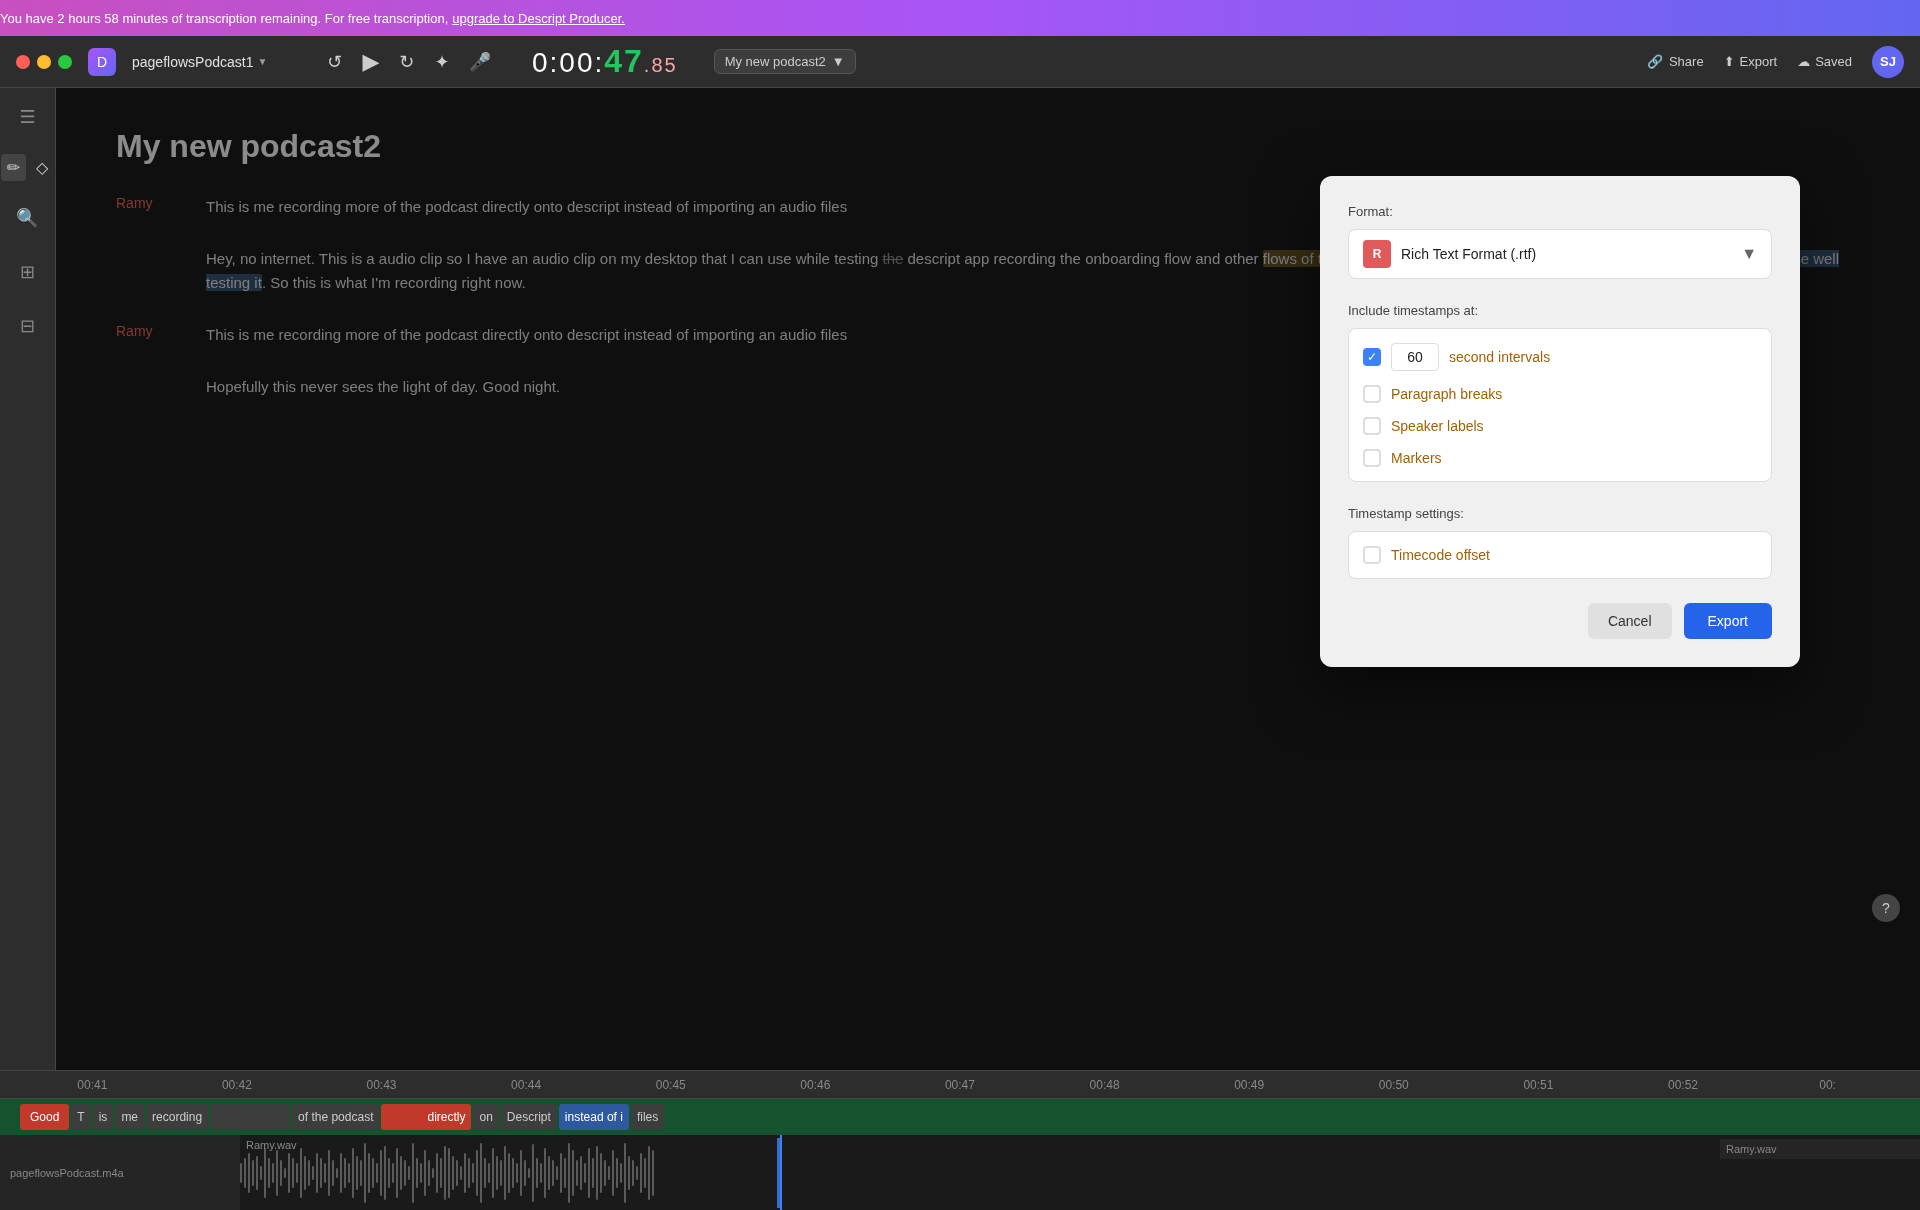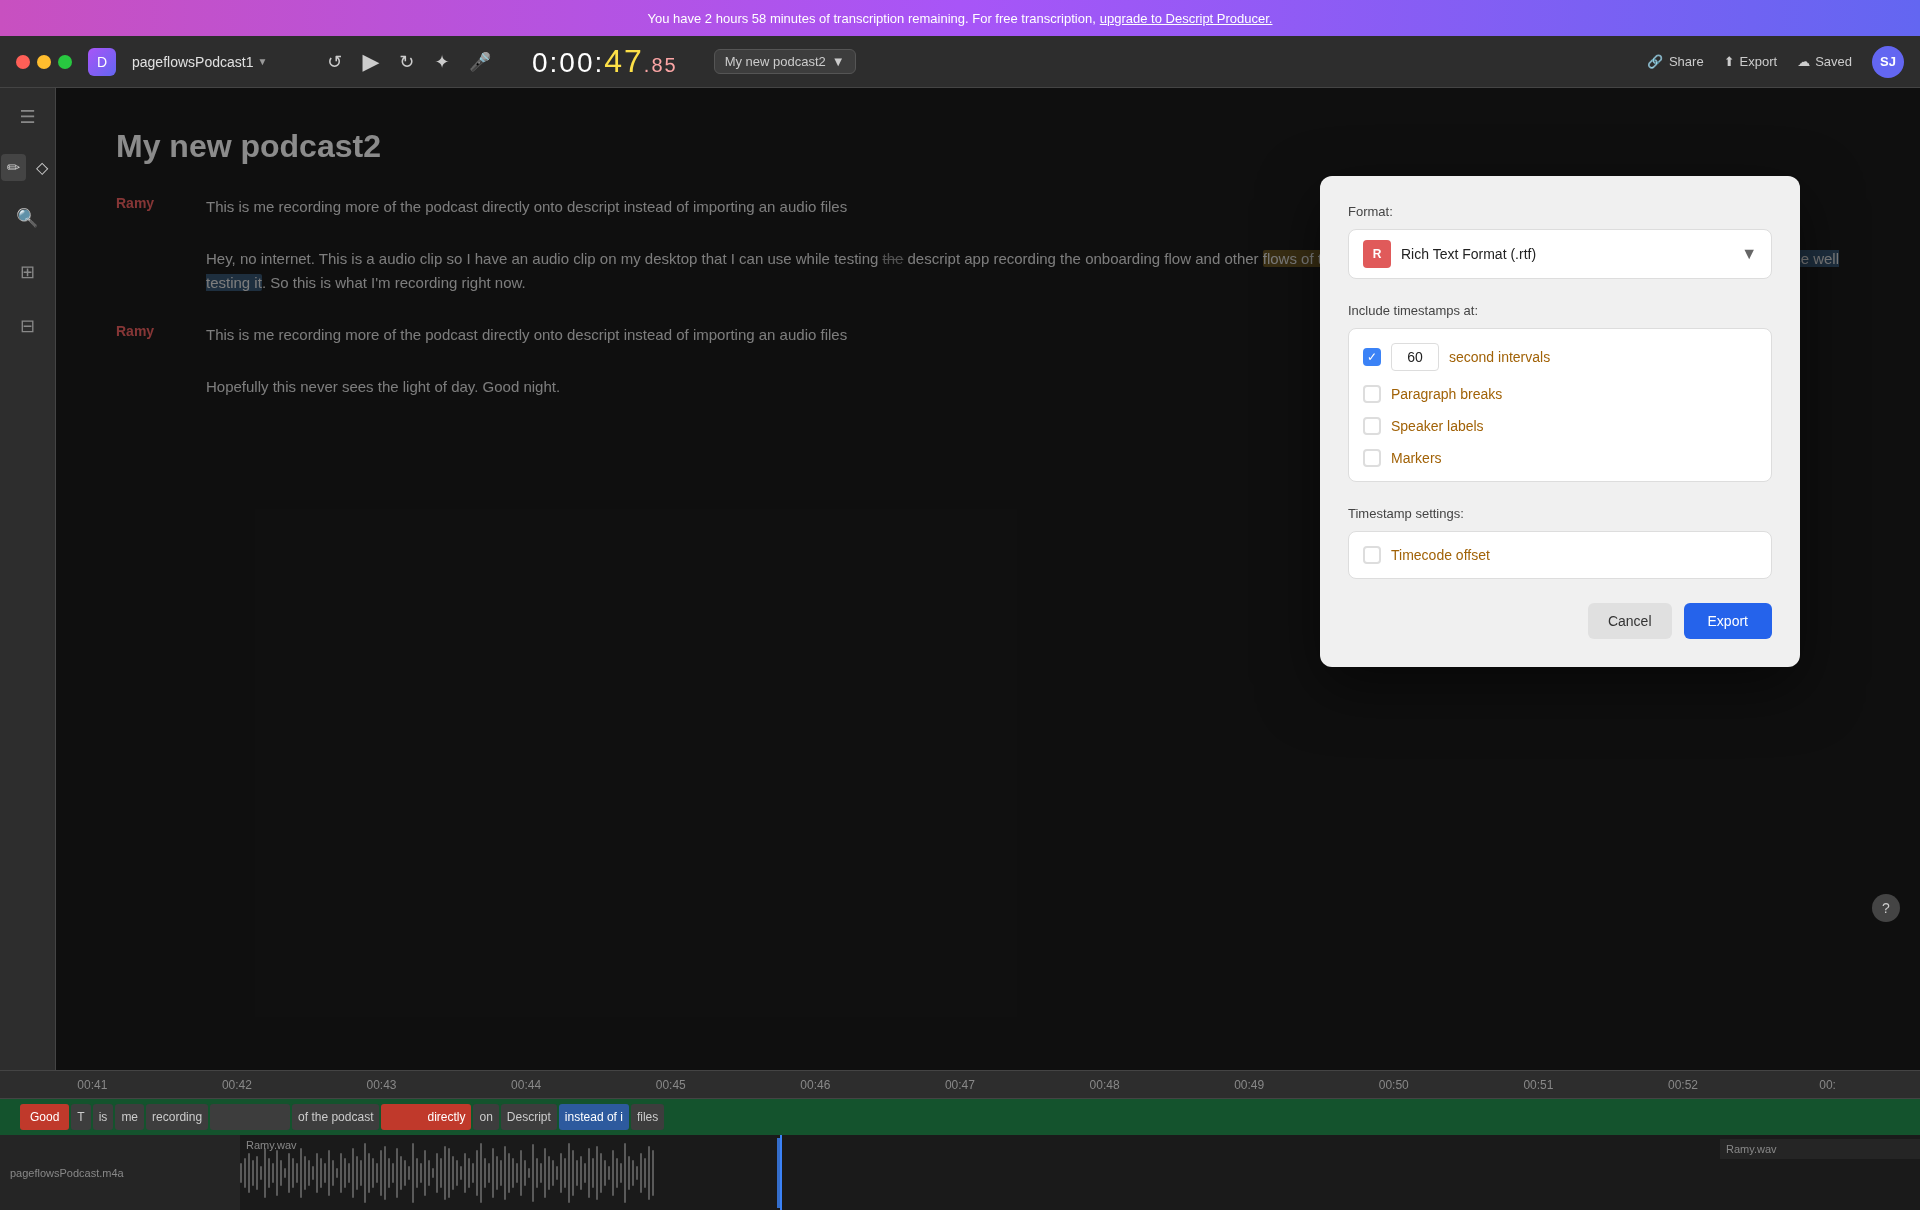--- a/index.html
+++ b/index.html
@@ -5,21 +5,20 @@
     * { box-sizing: border-box; margin: 0; padding: 0; }
     body { font-family: -apple-system, BlinkMacSystemFont, 'Segoe UI', sans-serif; background: #1e1e1e; width: 1920px; height: 1210px; overflow: hidden; position: relative; }
 
     
     #top-banner {
       width: 100%;
       height: 36px;
       background: linear-gradient(90deg, #c850c0, #a855f7, #6366f1);
       display: flex;
       align-items: center;
-      justify-content: center;
       color: white;
       font-size: 13px;
       gap: 4px;
     }
     #top-banner a { color: white; text-decoration: underline; }
 
     
     #title-bar {
       width: 100%;
       height: 52px;
@@ -75,21 +74,21 @@
       flex: 1;
       background: #1a1a1a;
       padding: 40px 60px;
       overflow-y: auto;
       position: relative;
     }
 
     #doc-title { color: #e8e8e8; font-size: 32px; font-weight: 600; margin-bottom: 30px; }
 
     .transcript-block { margin-bottom: 28px; }
-    .speaker-name { color: #e05a5a; font-size: 14px; font-weight: 700; margin-bottom: 6px; float: left; width: 80px; }
+    .speaker-name { color: #e05a5a; font-size: 14px; font-weight: 400; margin-bottom: 6px; float: left; width: 80px; }
     .transcript-text { color: #d0d0d0; font-size: 15px; line-height: 1.6; margin-left: 90px; }
     .highlight-yellow { background: rgba(255, 200, 50, 0.3); border-radius: 2px; }
     .highlight-blue { background: rgba(100, 180, 255, 0.35); border-radius: 2px; }
     .strikethrough { text-decoration: line-through; color: #888; }
 
     
     #overlay {
       position: absolute;
       top: 0; left: 0; right: 0; bottom: 0;
       background: rgba(0,0,0,0.4);
@@ -250,21 +249,21 @@
 
   <div id="transport-controls">
     <button class="transport-btn">↺</button>
     <button class="transport-btn" style="font-size:22px;">▶</button>
     <button class="transport-btn">↻</button>
     <button class="transport-btn">✦</button>
     <button class="transport-btn">🎤</button>
   </div>
 
   <div id="timecode">
-    <span>0:00:</span><span style="font-size:32px; color:#fde047; font-weight:400;">47</span><span style="font-size:20px; color:#fca5a5;">.85</span>
+    <span>0:00:</span><span style="font-size:32px; color:#22c55e; font-weight:700;">47</span><span style="font-size:20px; color:#fca5a5;">.85</span>
   </div>
 
   <div id="composition-selector">
     <span>My new podcast2</span>
     <span>▼</span>
   </div>
 
   <div id="right-controls">
     <button class="ctrl-btn">
       <span>🔗</span>

